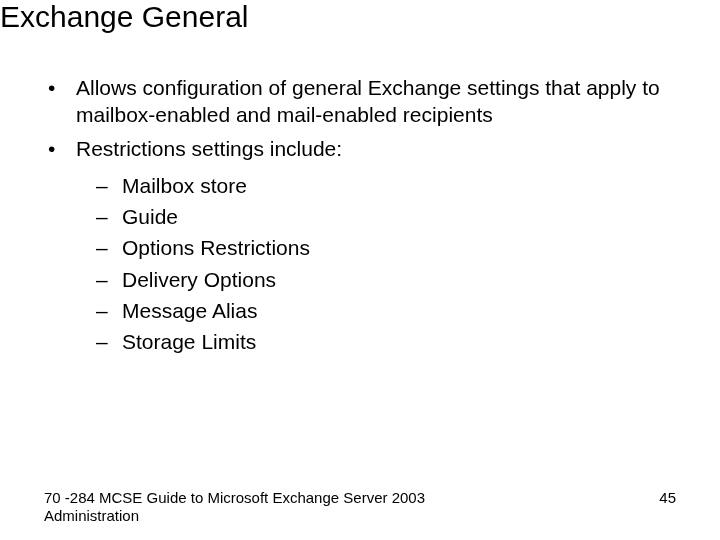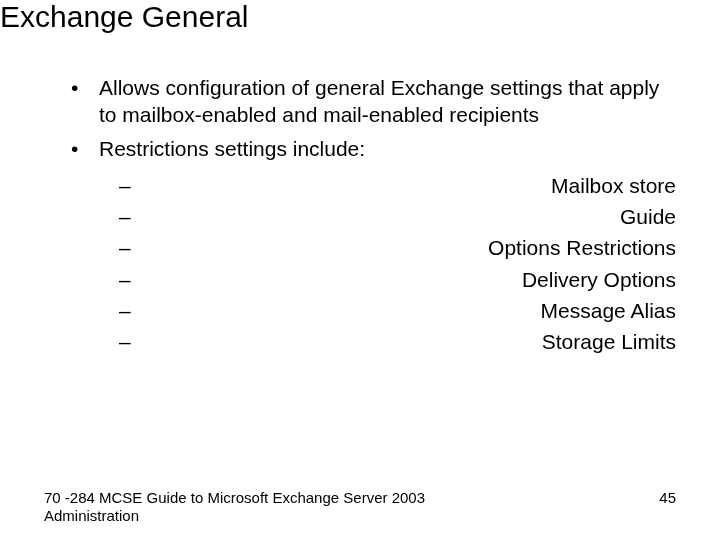--- a/index.html
+++ b/index.html
@@ -1,24 +1,24 @@
 <!DOCTYPE html>
 <html><head>
 <meta charset="utf-8">
 <style>
   * { margin: 0; padding: 0; box-sizing: border-box; }
   html, body { width: 720px; height: 540px; background: #fff; font-family: Arial, Helvetica, sans-serif; color: #000; }
   .slide { position: relative; width: 720px; height: 540px; }
   .title { text-align: left; font-size: 30px; font-weight: 400; }
-  .body { margin-top: 40px; padding: 0 44px 0 44px; font-size: 21px; line-height: 1.3; margin-left: 23px; }
+  .body { margin-top: 40px; padding: 0 44px 0 44px; font-size: 21px; line-height: 1.3; }
   .lvl1 { list-style: none; }
   .lvl1 > li { position: relative; padding-left: 32px; margin-bottom: 6px; }
   .lvl1 > li::before { content: "•"; position: absolute; left: 4px; top: 0; font-size: 21px; }
   .lvl2 { list-style: none; margin-top: 10px; margin-left: 18px; }
-  .lvl2 > li { position: relative; padding-left: 28px; margin-bottom: 4px; text-align: right; }
+  .lvl2 > li { position: relative; padding-left: 28px; margin-bottom: 4px; }
   .lvl2 > li::before { content: "–"; position: absolute; left: 2px; top: 0; }
   .footer { position: absolute; bottom: 14px; left: 44px; right: 44px; font-size: 15px; display: flex; justify-content: space-between; align-items: flex-start; }
   .footer-left { max-width: 420px; line-height: 1.25; }
   .footer-right { }
 </style>
 </head>
 <body>
 
 <div class="slide">
   <h1 class="title">Exchange General</h1>

